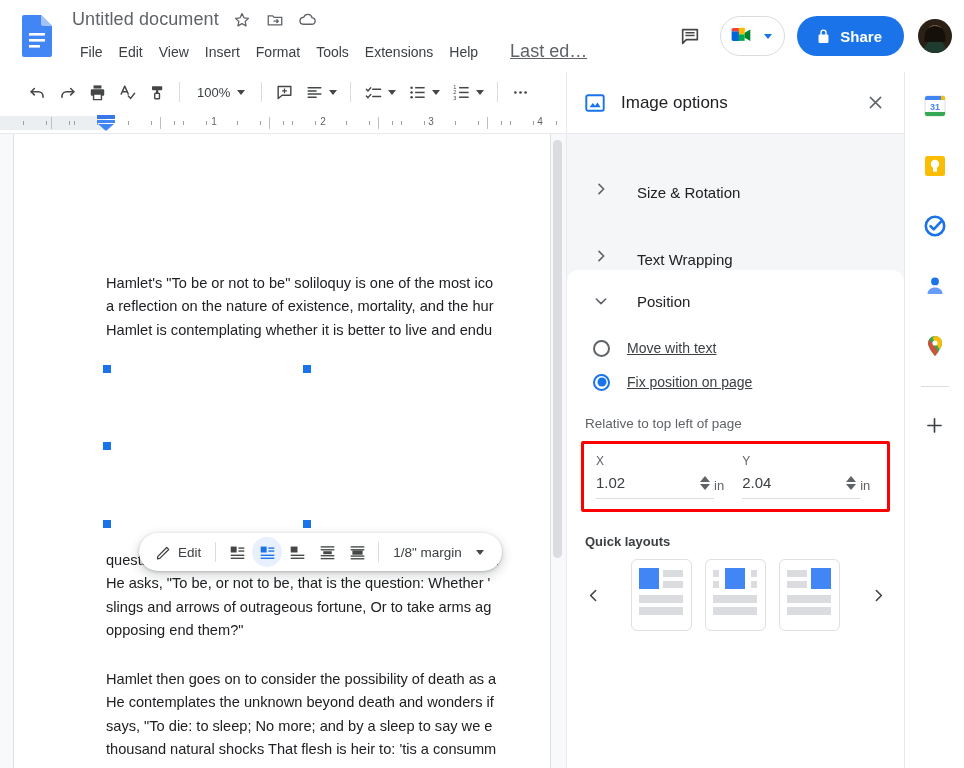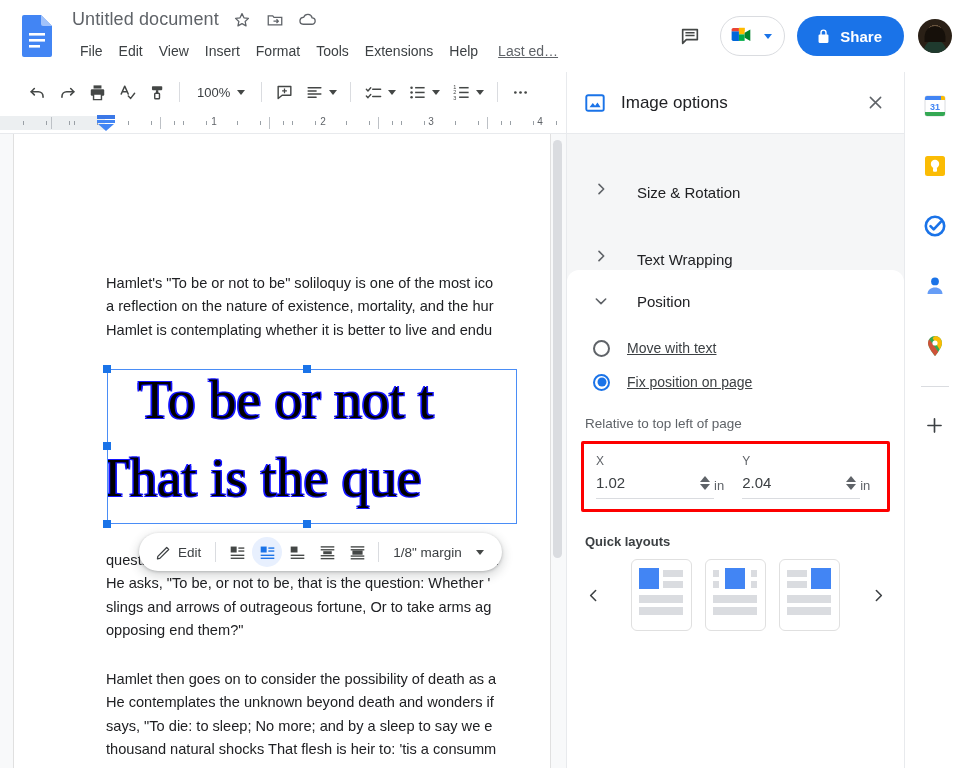--- a/index.html
+++ b/index.html
@@ -17,21 +17,21 @@
   .docs-logo { position: absolute; left: 18px; top: 13px; width: 38px; height: 46px; }
   .docs-logo svg { display: block; }
 
   .title-row { position: absolute; left: 72px; top: 9px; display: flex; align-items: center; gap: 13px; }
   .doc-title { font-size: 18px; color: #5f6368; letter-spacing: .1px; white-space: nowrap; }
   .title-icon { width: 20px; height: 20px; display: flex; align-items: center; justify-content: center; color: #5f6368; cursor: pointer; }
   .title-icon svg { display: block; }
 
   .menu-row { position: absolute; left: 72px; top: 41px; display: flex; align-items: center; gap: 0px; }
   .menu-item { font-size: 14px; color: #3c4043; padding: 2px 8px; border-radius: 4px; cursor: pointer; white-space: nowrap; }
-  .last-edit { font-size: 14px; color: #5f6368; text-decoration: underline; margin-left: 12px; cursor: pointer; white-space: nowrap; }
+  .last-edit { font-size: 18px; color: #5f6368; text-decoration: underline; margin-left: 24px; cursor: pointer; white-space: nowrap; }
 
   .header-right { position: absolute; right: 0; top: 0; height: 72px; display: flex; align-items: center; gap: 0; }
   .hr-icon-btn { width: 40px; height: 40px; display:flex; align-items:center; justify-content:center; border-radius: 50%; cursor: pointer; color: #444746; }
   .meet-pill { display: flex; align-items: center; gap: 4px; height: 40px; padding: 0 10px 0 9px; border: 1px solid #dadce0; border-radius: 20px; cursor: pointer; margin-left: 10px; }
   .share-btn { display: flex; align-items: center; gap: 8px; height: 40px; padding: 0 22px 0 18px; background: #1a73e8; color: #fff; border-radius: 20px; font-size: 15px; font-weight: bold; cursor: pointer; margin-left: 12px; }
   .avatar { width: 34px; height: 34px; border-radius: 50%; margin-left: 14px; margin-right: 12px; overflow: hidden; cursor: pointer;
             background: radial-gradient(circle at 50% 38%, #6b563f 0 26%, #2a2016 27% 100%); position: relative; }
   .avatar::after { content:""; position:absolute; left:50%; top:62%; width:22px; height:20px; transform:translateX(-50%); border-radius:11px 11px 4px 4px; background:#1f3a2e; }
   .avatar::before { content:""; position:absolute; left:50%; top:22%; width:21px; height:16px; transform:translateX(-50%); border-radius:11px 11px 0 0; background:#16100a; z-index:2; }
 
@@ -355,26 +355,20 @@
       <div class="para" style="top:415px;">questioning the value of living in a world where one is consta
 He asks, "To be, or not to be, that is the question: Whether '
 slings and arrows of outrageous fortune, Or to take arms ag
 opposing end them?"</div>
 
       <div class="para" style="top:534px;">Hamlet then goes on to consider the possibility of death as a
 He contemplates the unknown beyond death and wonders if
 says, "To die: to sleep; No more; and by a sleep to say we e
 thousand natural shocks That flesh is heir to: 'tis a consumm</div>
 
-      <div class="img-sel">
-        <div class="img-content">
-          <div class="img-line" style="left:30px;top:-2px;">To be or not t</div>
-          <div class="img-line" style="left:-12px;top:76px;">That is the que</div>
-        </div>
-      </div>
       <div class="handle" style="left:89px;top:231px;"></div>
       <div class="handle" style="left:289px;top:231px;"></div>
       <div class="handle" style="left:89px;top:308px;"></div>
       <div class="handle" style="left:89px;top:386px;"></div>
       <div class="handle" style="left:289px;top:386px;"></div>
 
       <div class="img-toolbar">
         <div class="it-btn">
           <svg width="17" height="17" viewBox="0 0 24 24" fill="none" stroke="#3c4043" stroke-width="1.8" stroke-linejoin="round">
             <path d="M4 17.5L16.5 5l2.8 2.8L6.8 20.3 3.5 21z"></path>

